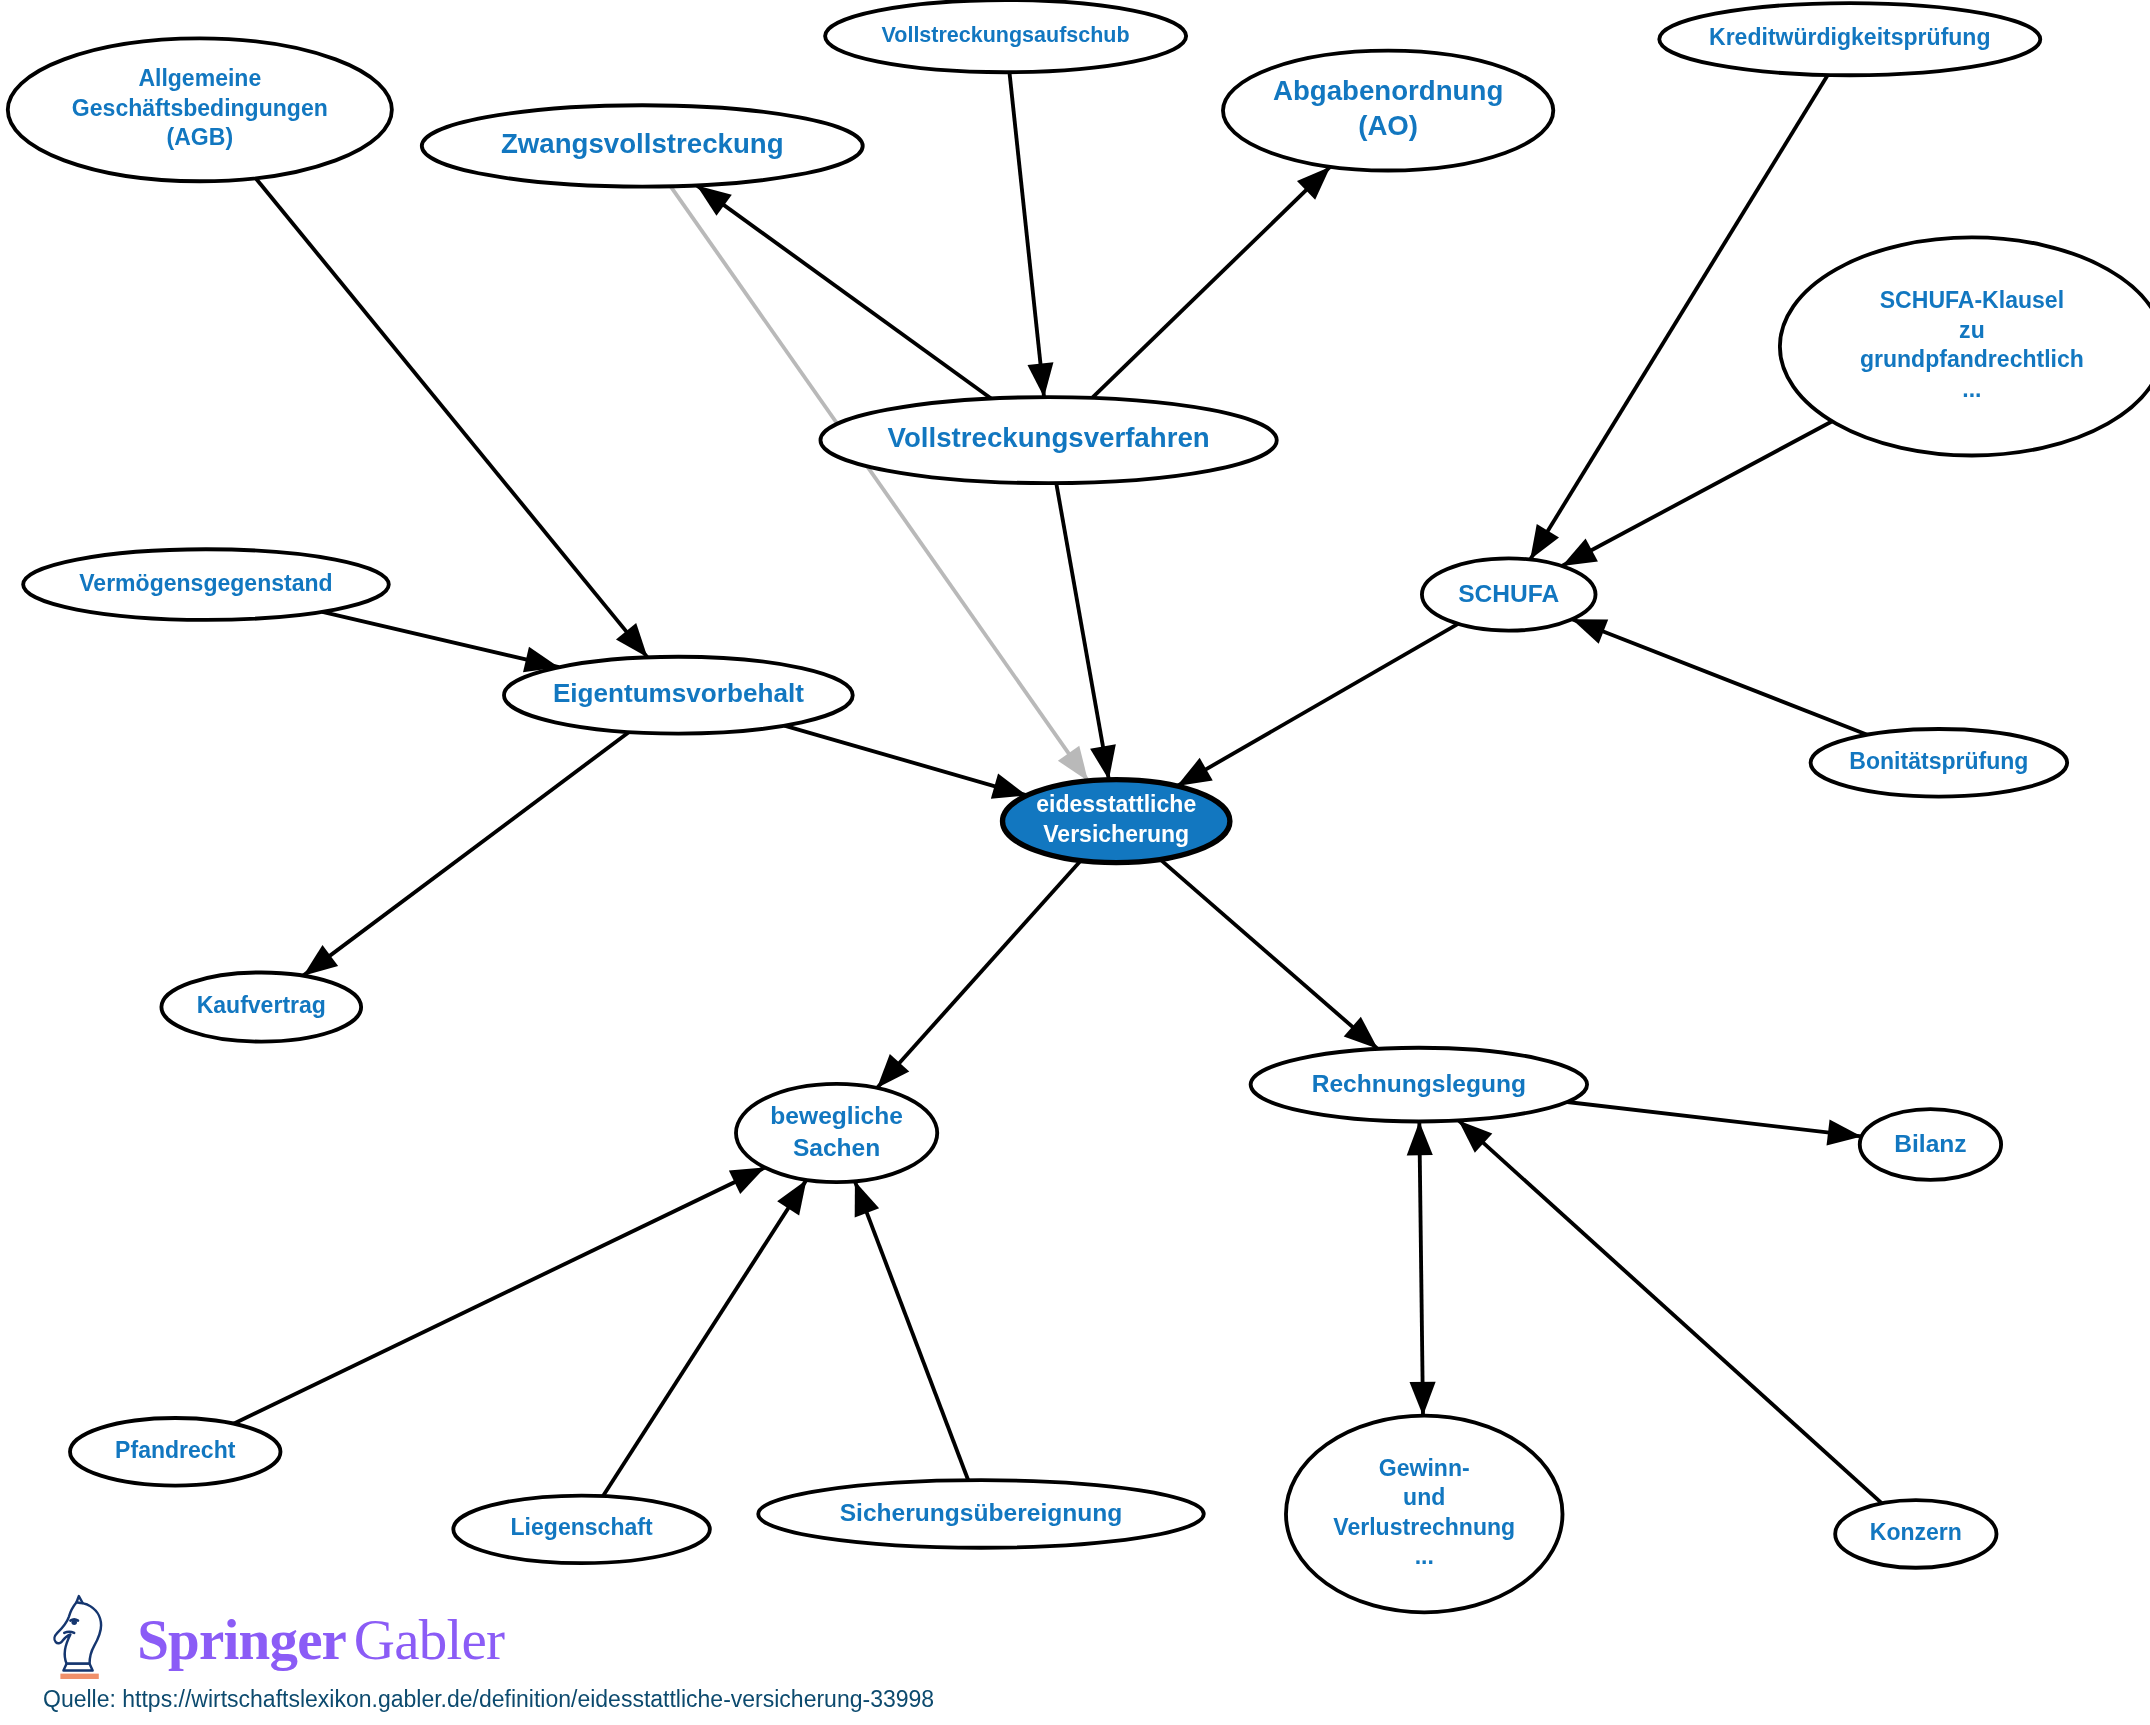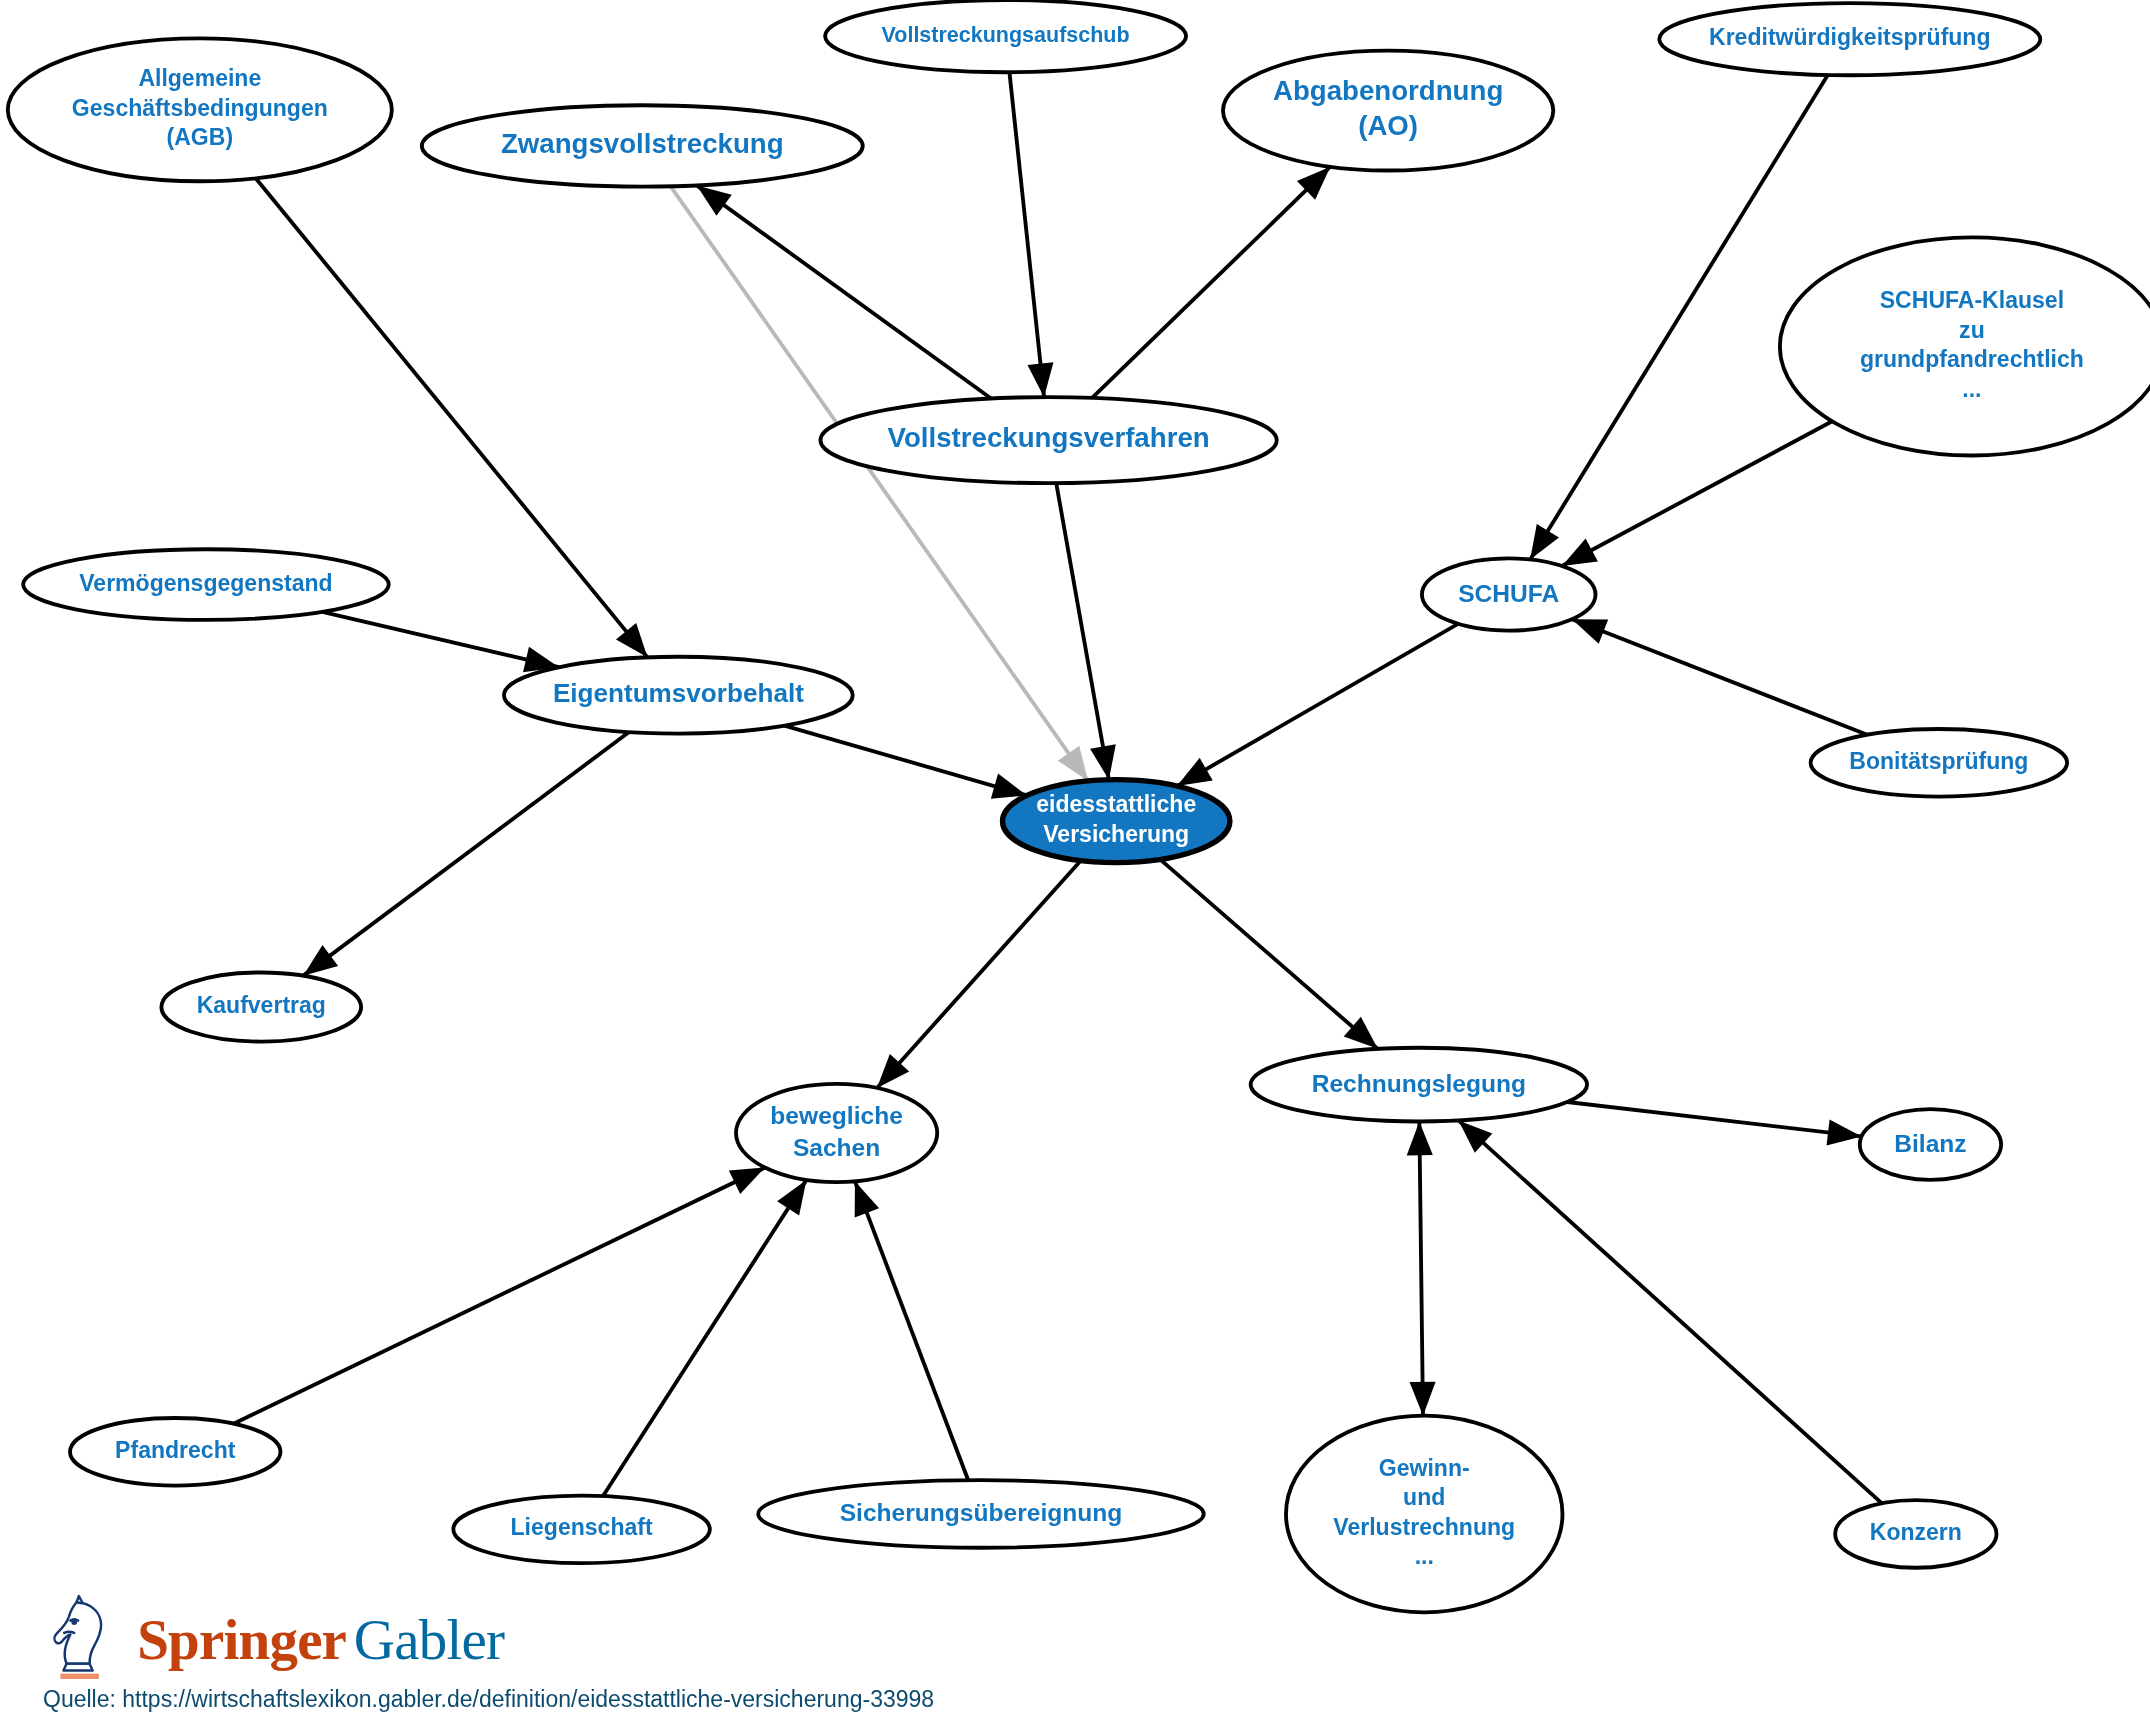--- a/index.html
+++ b/index.html
@@ -87,26 +87,26 @@
   }
   .logo-wordmark {
     font-family: "Liberation Serif", serif;
     font-size: 57px;
     line-height: 57px;
     letter-spacing: -0.8px;
     white-space: nowrap;
     padding-bottom: 10.8px;
   }
   .logo-springer {
-    color: #c2410c;
+    color: #8b5cf6;
     font-weight: bold;
     margin-top: 24px;
   }
   .logo-gabler {
-    color: #0369a1;
+    color: #8b5cf6;
     font-weight: normal;
     margin-left: 7.7px;
   }
   .source-line {
     position: absolute;
     left: 43px;
     top: 108px;
     font-family: "Liberation Sans", sans-serif;
     font-size: 23px;
     color: #0c4a6e;

